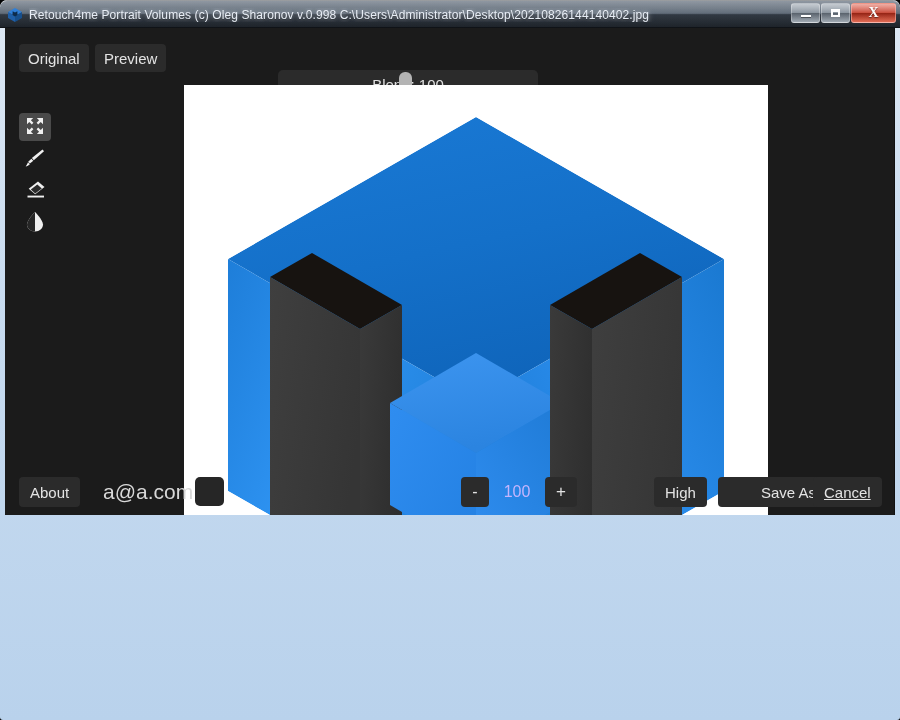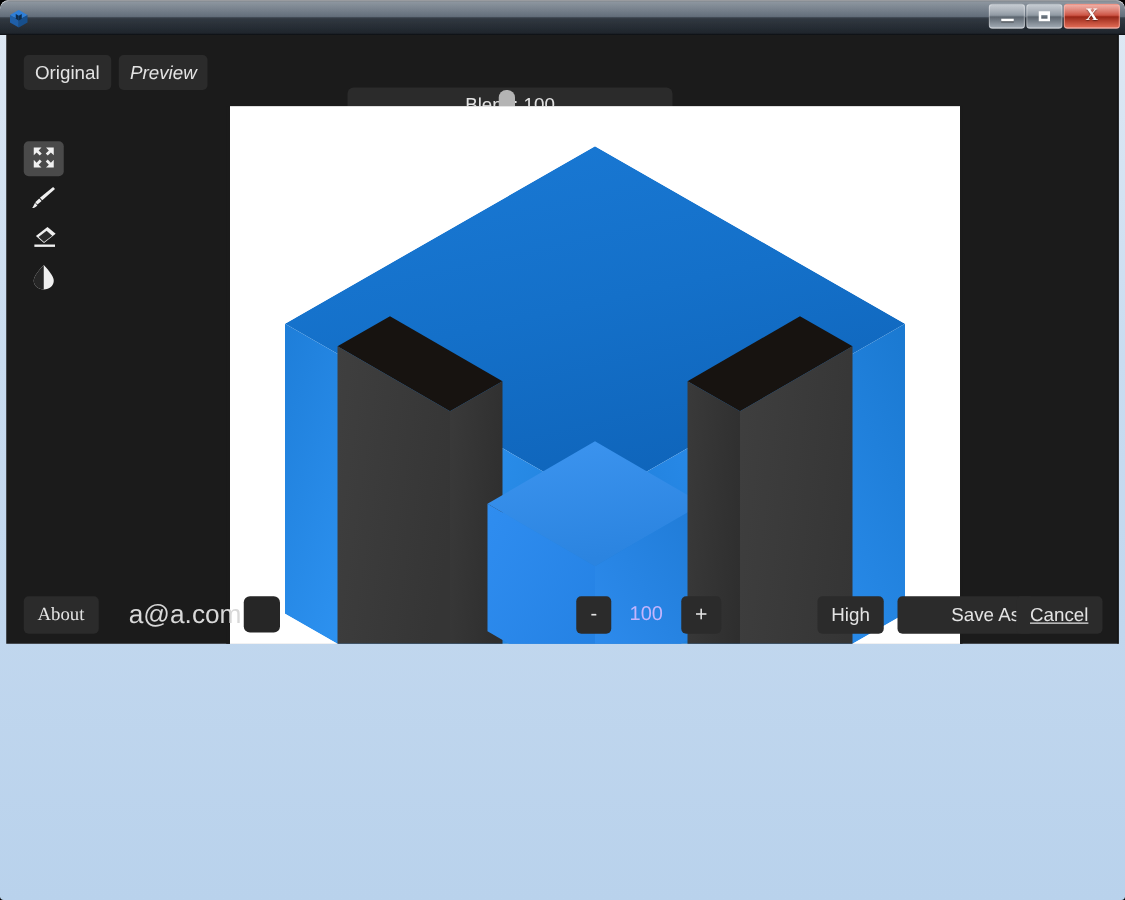--- a/index.html
+++ b/index.html
@@ -122,21 +122,21 @@
     color: #e3e3e3;
     font-family: "Liberation Sans", sans-serif;
     font-size: 15px;
     cursor: pointer;
     padding: 0 9px;
     display: flex; align-items: center; justify-content: center;
     white-space: nowrap;
   }
 
   #btn-original { left: 14px; top: 16px; }
-  #btn-preview  { left: 90px; top: 16px; font-style: italic; }
+  #btn-preview  { left: 90px; top: 16px; }
 
   
   .blend-slider {
     position: absolute;
     left: 273px; top: 42px;
     width: 260px; height: 29px;
     background: #2b2b2b;
     border-radius: 5px;
     cursor: pointer;
   }
@@ -210,21 +210,21 @@
     border: none;
     border-radius: 4px;
     color: #e3e3e3;
     font-size: 15px;
     font-family: "Liberation Sans", sans-serif;
     cursor: pointer;
     display: flex; align-items: center; justify-content: center;
     padding: 0 11px;
     white-space: nowrap;
   }
-  #btn-about { left: 14px; top: 9px; font-family: Liberation Serif, serif; }
+  #btn-about { left: 14px; top: 9px; }
   .email-text {
     position: absolute;
     left: 98px; top: 9px;
     height: 30px;
     display: flex; align-items: center;
     color: #d8d8d8;
     font-size: 21px;
   }
   .checkbox {
     position: absolute;
@@ -275,20 +275,21 @@
   <div class="titlebar">
     <span class="app-icon">
       <svg width="16" height="16" viewBox="0 0 16 16">
         <polygon points="8,1 15,5 8,9 1,5" fill="#2f7fd8"></polygon>
         <polygon points="1,5 8,9 8,15 1,11" fill="#1f5fa8"></polygon>
         <polygon points="15,5 8,9 8,15 15,11" fill="#174f8c"></polygon>
         <polygon points="5.6,4.2 8,5.6 8,9.4 5.6,8" fill="#0d2c4d"></polygon>
         <polygon points="10.4,4.2 8,5.6 8,9.4 10.4,8" fill="#0d2c4d"></polygon>
       </svg>
     </span>
+    <span class="title-text">Retouch4me Portrait Volumes (c) Oleg Sharonov v.0.998 C:\Users\Administrator\Desktop\20210826144140402.jpg</span>
 
     <div class="win-buttons">
       <div class="wb">
         <span class="glyph-min"></span>
       </div>
       <div class="wb">
         <span class="glyph-max"></span>
       </div>
       <div class="wb wb-close">
         <span class="glyph-x">X</span>

